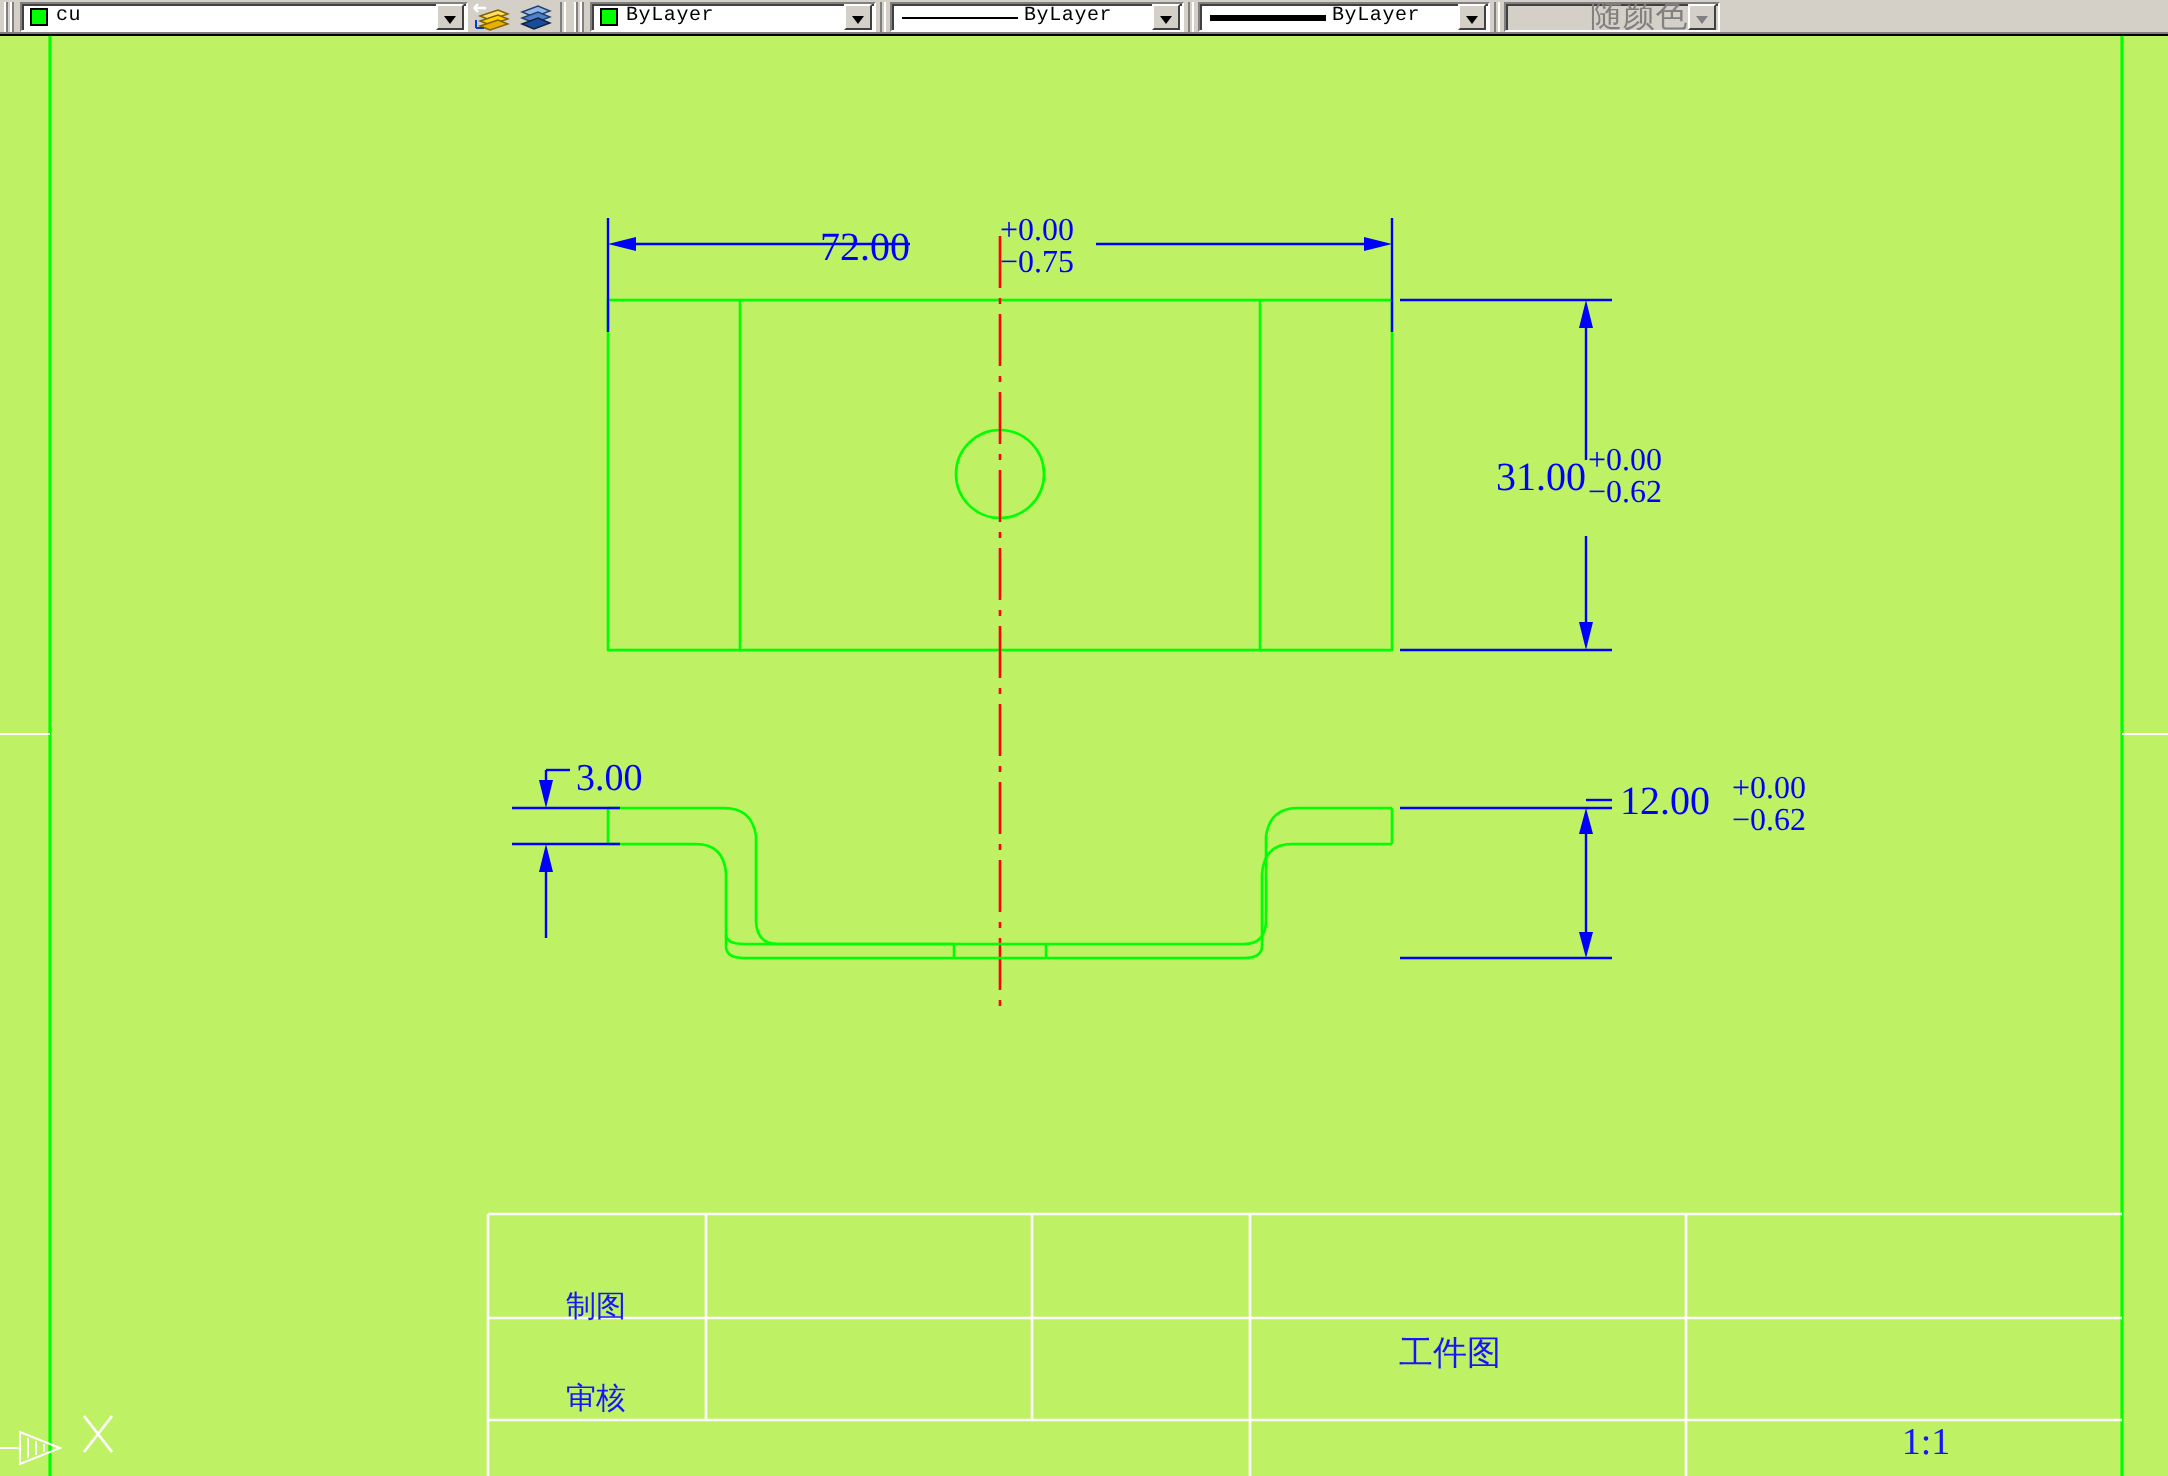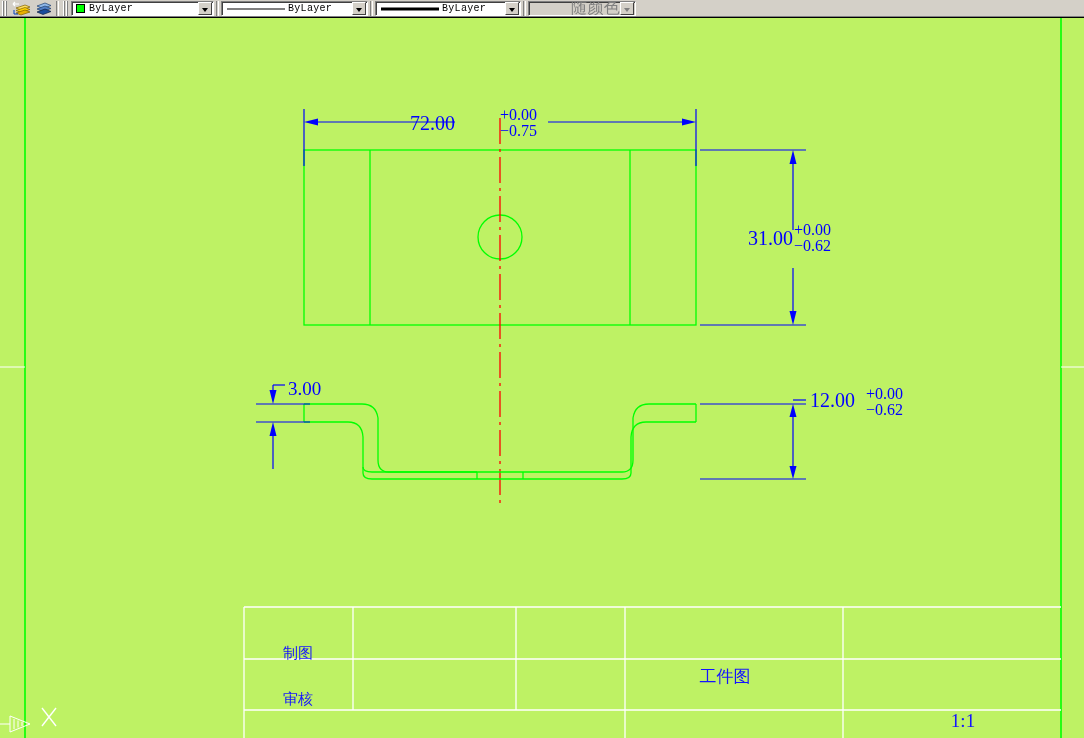--- a/index.html
+++ b/index.html
@@ -138,20 +138,25 @@
   #canvas svg { display: block; }
 </style>
 </head>
 <body>
 
 <div id="toolbar">
 
   <div class="tb-panel">
     <div class="grip"></div>
 
+    <div class="combo" style="width:224px;">
+      <span class="swatch"></span>
+      <span class="ctext">cu</span>
+      <span class="arrow"></span>
+    </div>
 
     <div class="tbbtn">
       <svg width="19" height="15" viewBox="0 0 19 15">
         <polygon points="4,7 13,4 18,6 9,9" fill="#ffe060" stroke="#806000" stroke-width="0.7"></polygon>
         <polygon points="4,9.5 13,6.5 18,8.5 9,11.5" fill="#ffd000" stroke="#806000" stroke-width="0.7"></polygon>
         <polygon points="4,12 13,9 18,11 9,14" fill="#e8b000" stroke="#806000" stroke-width="0.7"></polygon>
         <path d="M1,3 L7,3 M1,3 L3,1 M1,3 L3,5" stroke="#ffffff" stroke-width="1.2" fill="none"></path>
         <path d="M2,13 L6,13 M2,13 L2,9" stroke="#0040c0" stroke-width="1" fill="none"></path>
       </svg>
     </div>

